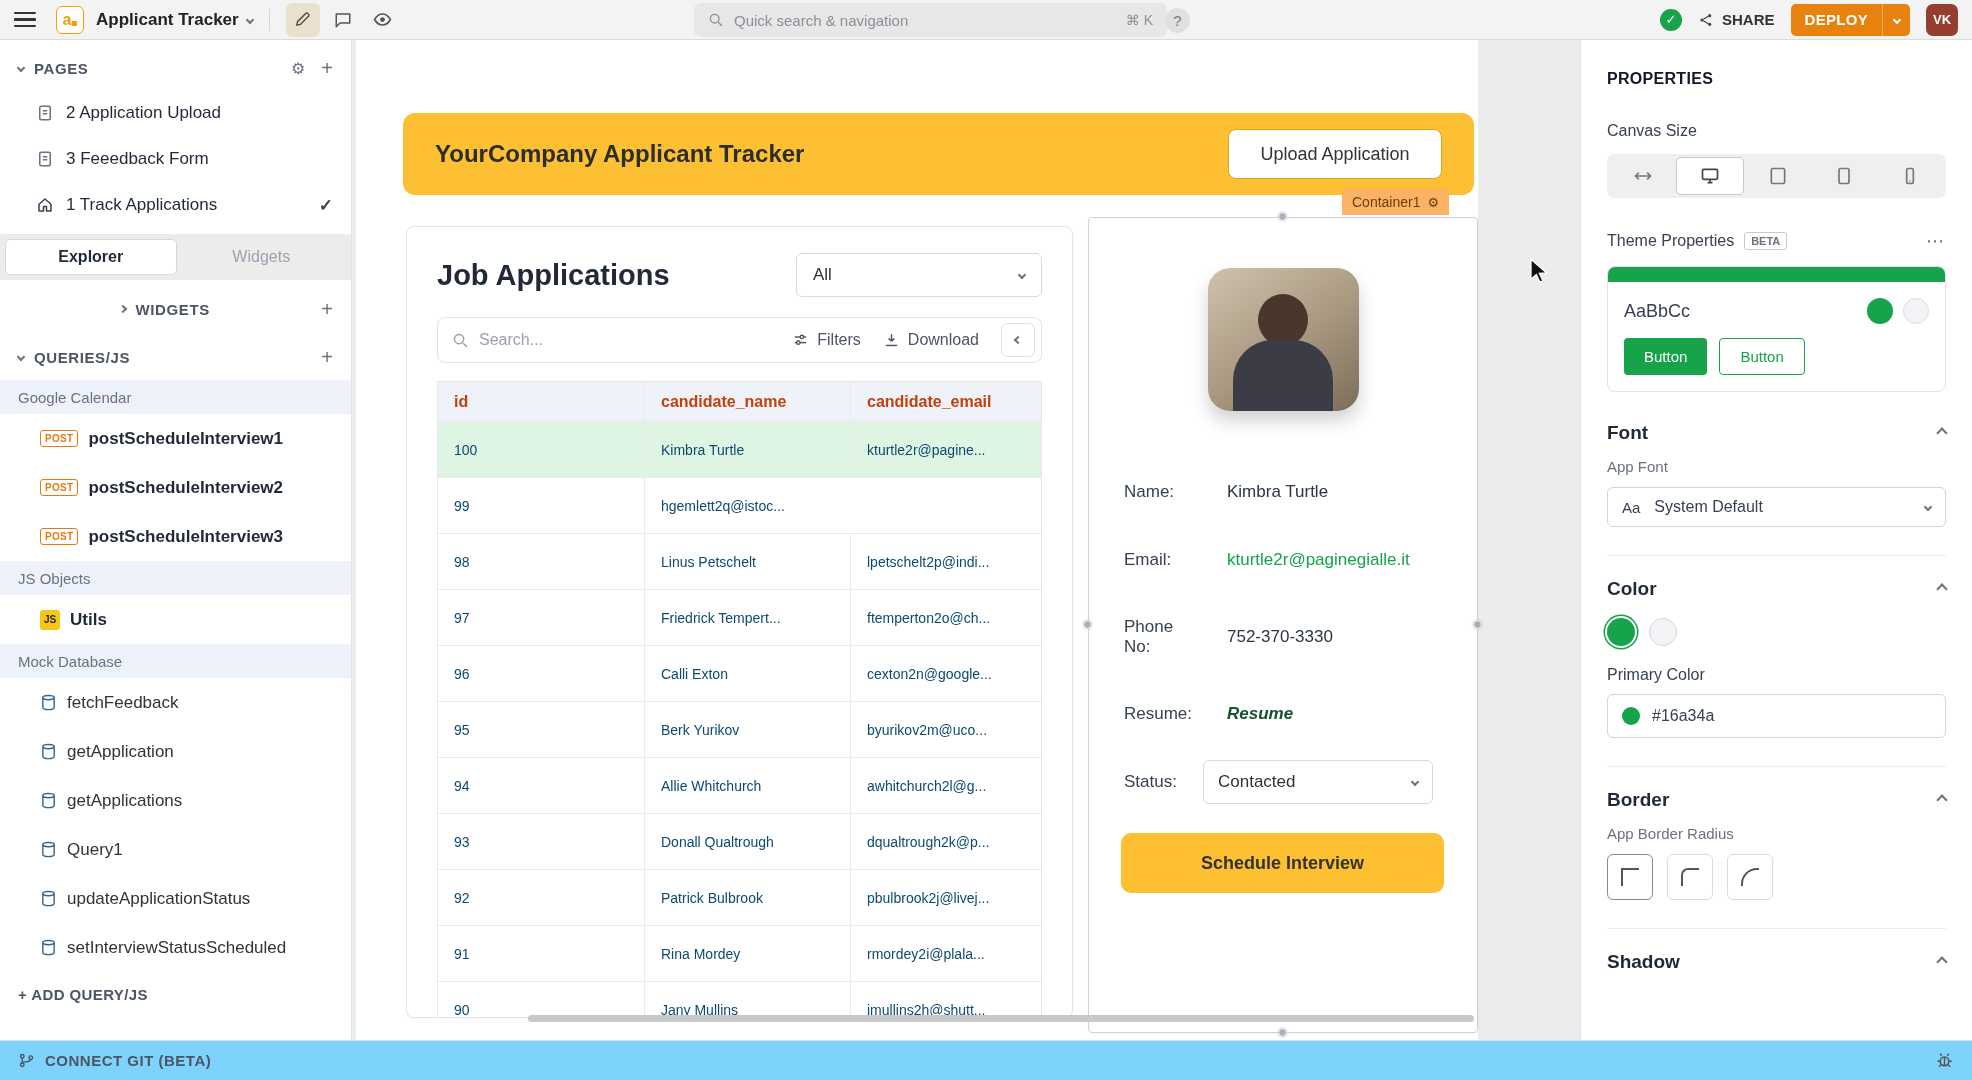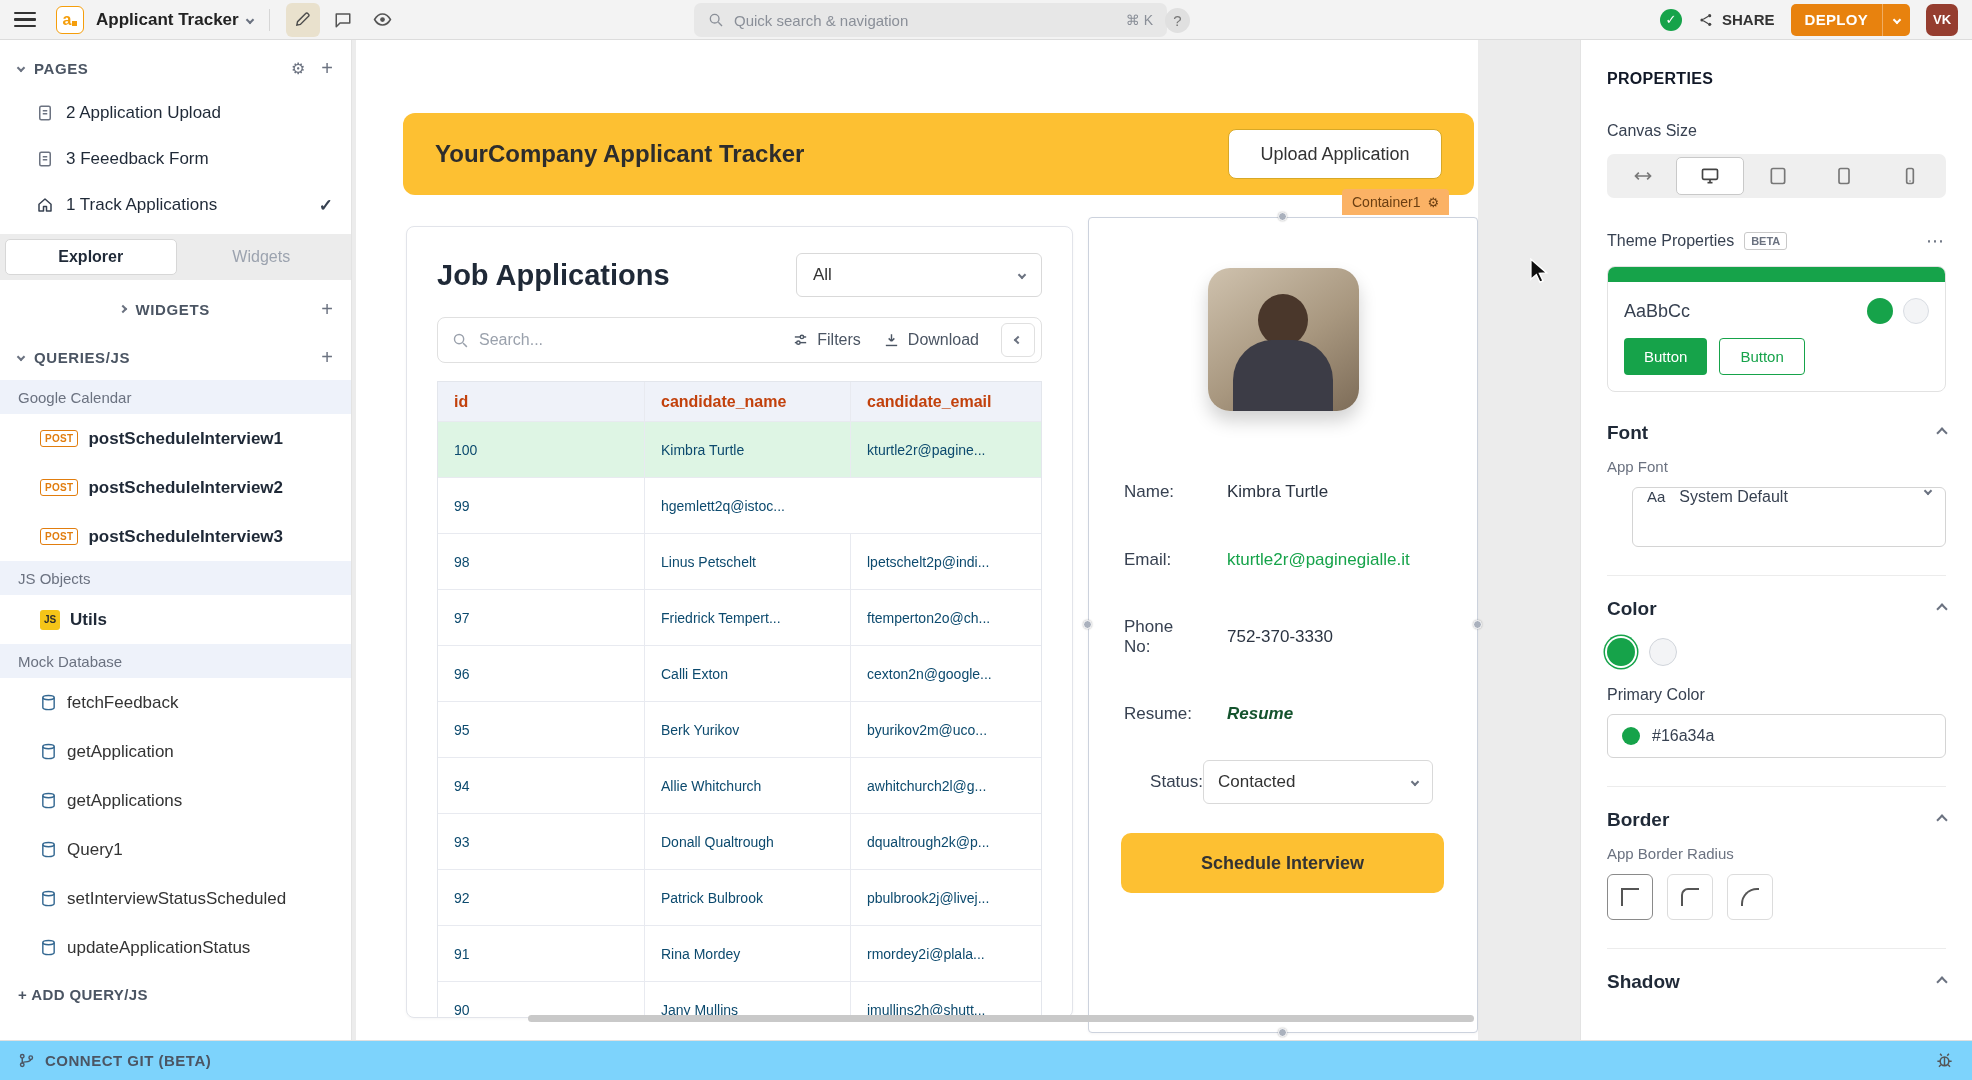--- a/index.html
+++ b/index.html
@@ -126,21 +126,21 @@
   .aarow { display:flex; align-items:center; justify-content:space-between; }
   .aarow .sample { font-size:18px; color:#374151; }
   .circ { width:26px; height:26px; border-radius:50%; display:inline-block; cursor:pointer; }
   .circ.green { background:#16a34a; }
   .circ.light { background:#f3f4f6; border:1px solid #d9dde3; }
   .btnrow { margin-top:14px; display:flex; gap:12px; }
   .pbtn { background:#16a34a; color:#fff; border:none; border-radius:4px; padding:9px 20px; font-size:15px; cursor:pointer; font-family:"Liberation Sans",sans-serif; }
   .sbtn { background:#fff; color:#16a34a; border:1px solid #16a34a; border-radius:4px; padding:9px 20px; font-size:15px; cursor:pointer; font-family:"Liberation Sans",sans-serif; }
   .sect { margin-top:30px; display:flex; align-items:center; justify-content:space-between; cursor:pointer; }
   .sect h4 { font-size:19px; font-weight:600; color:#1f2937; }
-  .fontsel { margin-top:12px; height:60px; border:1px solid #d4d4d4; border-radius:6px; display:flex; align-items:flex-start; gap:14px; padding:0 14px; cursor:pointer;margin-left:25px; }
+  .fontsel { margin-top:12px; height:40px; border:1px solid #d4d4d4; border-radius:6px; display:flex; align-items:center; gap:14px; padding:0 14px; cursor:pointer; }
   .fontsel .aa { font-size:15px; color:#374151; }
   .fontsel .val { font-size:16px; color:#374151; flex:1; }
   .pdiv { height:1px; background:#ececec; margin:28px 0 0; }
   .swatches { margin-top:18px; display:flex; gap:14px; }
   .sw { width:28px; height:28px; border-radius:50%; cursor:pointer; }
   .sw.green { background:#16a34a; box-shadow:0 0 0 2px #fff, 0 0 0 3.5px #16a34a; }
   .sw.light { background:#f3f4f6; border:1px solid #d1d5db; }
   .colorfield { margin-top:10px; height:44px; border:1px solid #d4d4d4; border-radius:6px; display:flex; align-items:center; gap:12px; padding:0 14px; cursor:pointer; }
   .cdot { width:18px; height:18px; border-radius:50%; background:#16a34a; }
   .radii { margin-top:12px; display:flex; gap:14px; }
@@ -330,28 +330,28 @@
           <ellipse cx="12" cy="5" rx="8" ry="3" fill="none" stroke="#336791" stroke-width="2"></ellipse>
           <path d="M4 5v14c0 1.7 3.6 3 8 3s8-1.3 8-3V5" fill="none" stroke="#336791" stroke-width="2"></path>
         </svg>
       <span class="ql">Query1</span>
     </div>
     <div class="qitem plain">
       <svg width="17" height="17" viewBox="0 0 24 24">
           <ellipse cx="12" cy="5" rx="8" ry="3" fill="none" stroke="#336791" stroke-width="2"></ellipse>
           <path d="M4 5v14c0 1.7 3.6 3 8 3s8-1.3 8-3V5" fill="none" stroke="#336791" stroke-width="2"></path>
         </svg>
-      <span class="ql">setInterviewStatusScheduled</span>
+      <span class="ql">updateApplicationStatus</span>
     </div>
     <div class="qitem plain">
       <svg width="17" height="17" viewBox="0 0 24 24">
           <ellipse cx="12" cy="5" rx="8" ry="3" fill="none" stroke="#336791" stroke-width="2"></ellipse>
           <path d="M4 5v14c0 1.7 3.6 3 8 3s8-1.3 8-3V5" fill="none" stroke="#336791" stroke-width="2"></path>
         </svg>
-      <span class="ql">updateApplicationStatus</span>
+      <span class="ql">setInterviewStatusScheduled</span>
     </div>
 
     <div class="addq">+ ADD QUERY/JS</div>
   </aside>
 
   <section class="canvas">
     <div class="artboard">
 
       <div class="banner">
         <h1>YourCompany Applicant Tracker</h1>
@@ -473,21 +473,21 @@
           </div>
           <div class="frow" style="min-height:86px;">
             <span class="flabel narrow"><span>Phone No:</span></span>
             <span class="fval">752-370-3330</span>
           </div>
           <div class="frow">
             <span class="flabel">Resume:</span>
             <span class="fval resume">Resume</span>
           </div>
           <div class="frow">
-            <span class="flabel" style="width:79px;text-align:right;">Status:</span>
+            <span class="flabel" style="width:79px;">Status:</span>
             <div class="statussel">
               <span>Contacted</span>
               <span class="chev sm"></span>
             </div>
           </div>
         </div>
         <button class="schedbtn">Schedule Interview</button>
       </div>
 
     </div>

